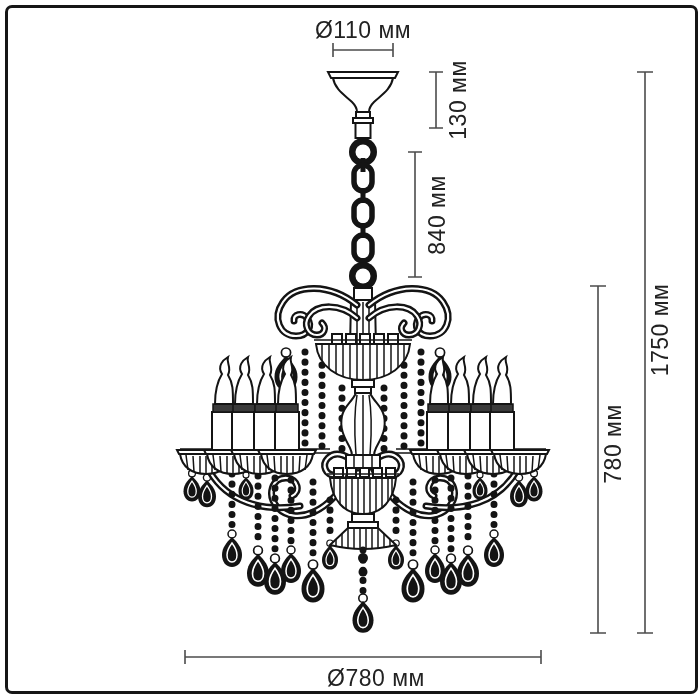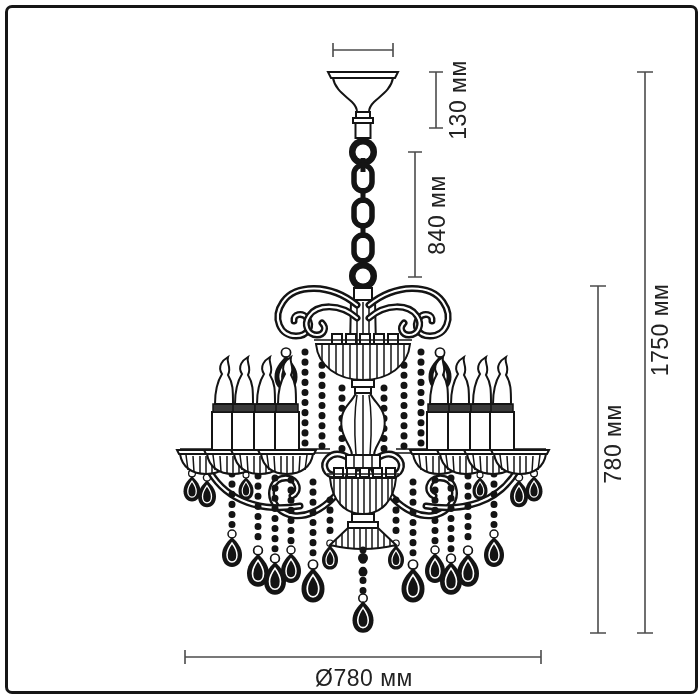--- a/index.html
+++ b/index.html
@@ -218,20 +218,21 @@
                              M360,528 V550 M366,528 V550 M372,528 V550 M378,528 V550
                              M384,528 V550 M390,528 V550"></path>
       </g>
       <line class="beads" x1="363" y1="550" x2="363" y2="592"></line>
       <circle class="fb" cx="363" cy="558" r="5"></circle>
       <circle class="fb" cx="363" cy="572" r="4.5"></circle>
       <use href="#drop" transform="translate(363,594) scale(1.05)"></use>
     </g>
   </svg>
 
+  <div class="lbl" style="left:363px;top:30px">Ø110 мм</div>
   <div class="lbl rot" style="left:458px;top:100px">130 мм</div>
   <div class="lbl rot" style="left:437px;top:215px">840 мм</div>
   <div class="lbl rot" style="left:613px;top:444px">780 мм</div>
   <div class="lbl rot" style="left:660px;top:330px">1750 мм</div>
-  <div class="lbl" style="left:364px;top:678px">Ø780 мм</div>
+  <div class="lbl" style="left:376px;top:678px">Ø780 мм</div>
 
   <div class="frame"></div>
 </div>
 
 </body></html>

